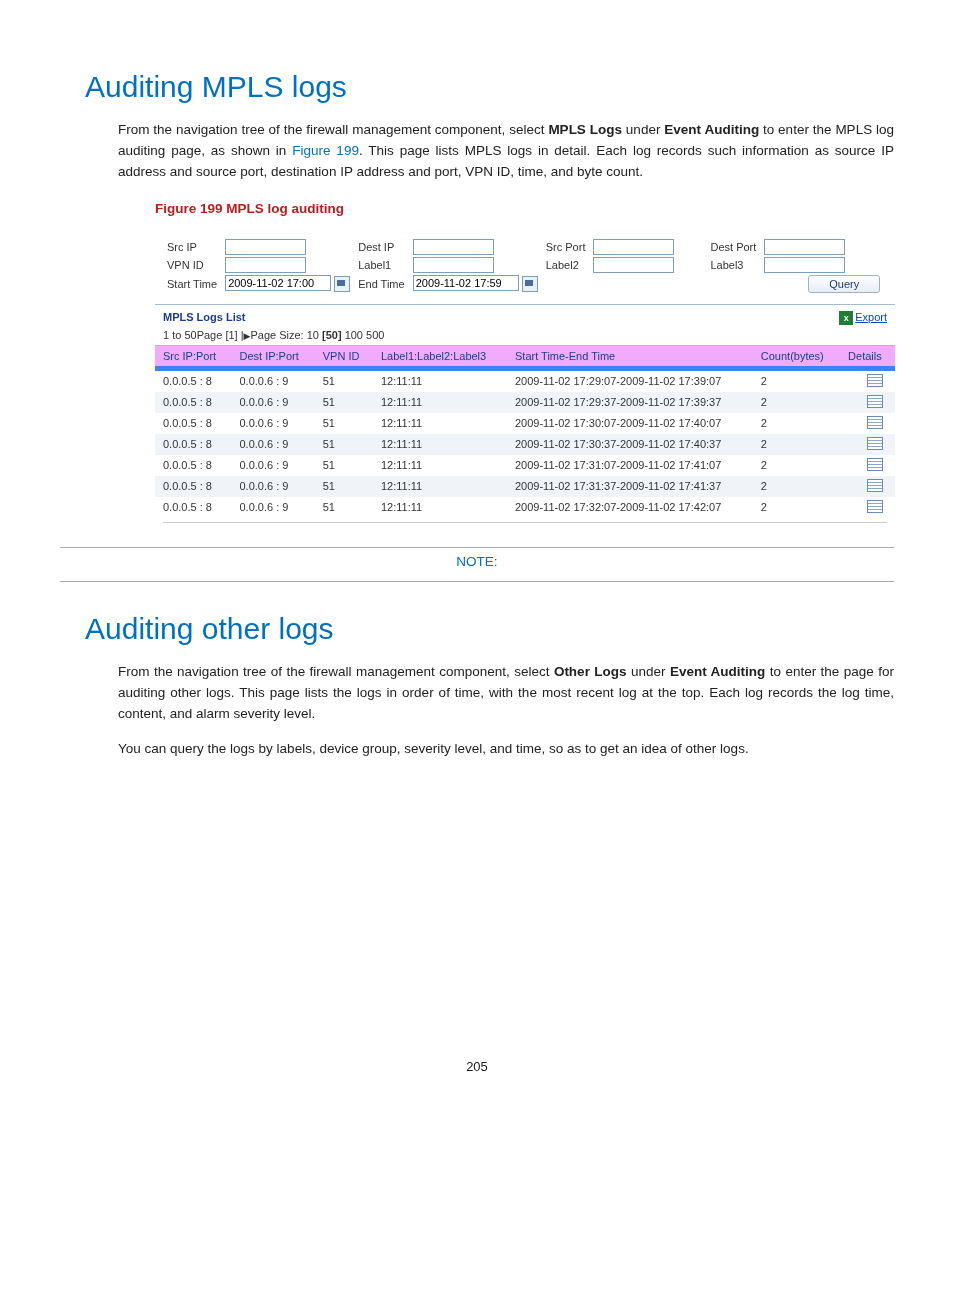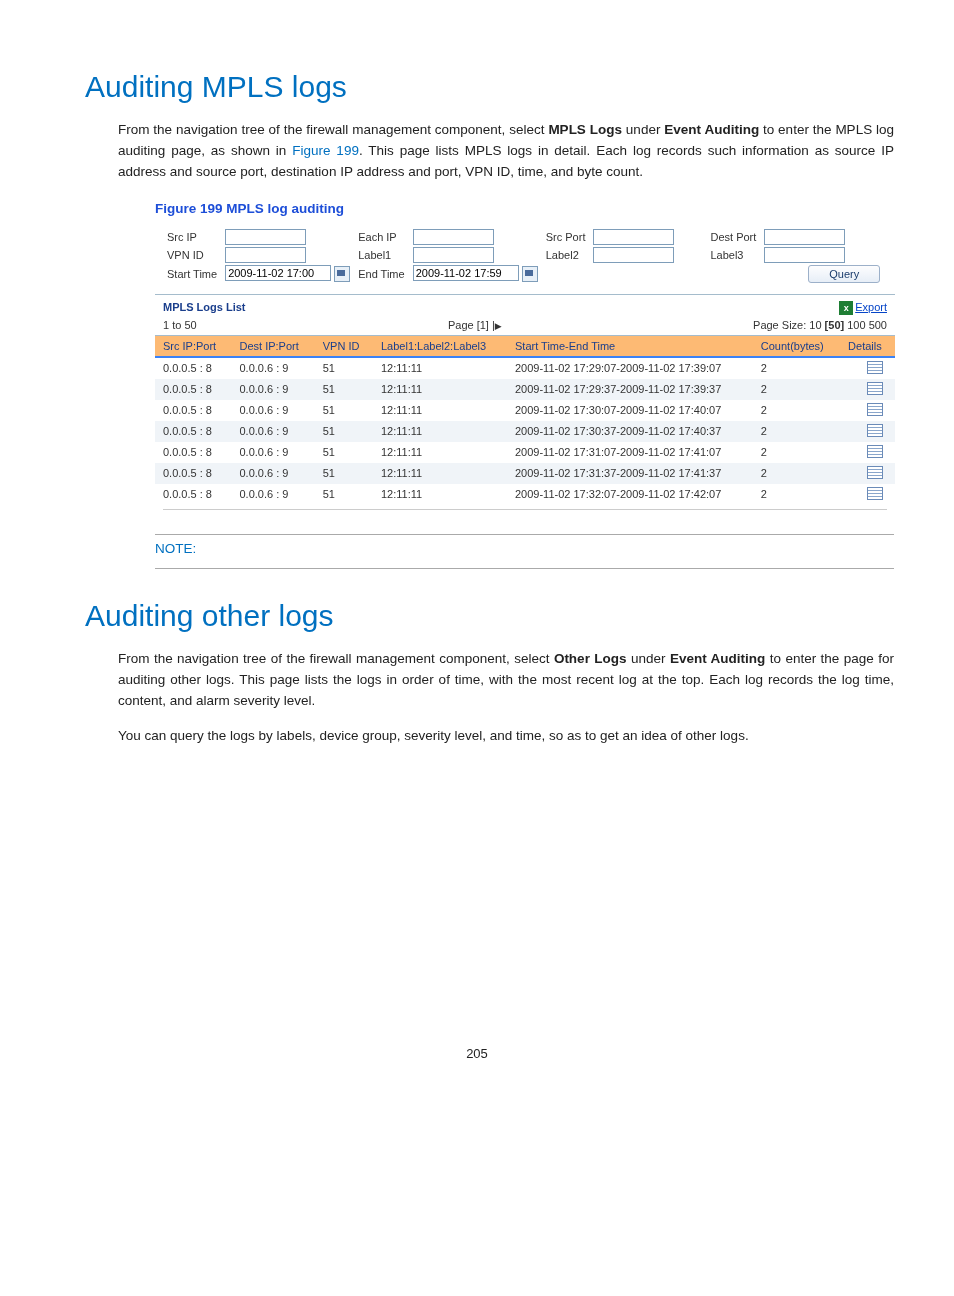--- a/index.html
+++ b/index.html
@@ -25,25 +25,25 @@
     font-size: 13.5px;
     line-height: 1.55;
     text-align: justify;
     color: #222;
   }
   .body-text p { margin: 0 0 14px 0; }
   .body-text b { font-weight: bold; }
   .figref { color: #0070c0; }
   .figcap {
     margin-left: 95px;
-    color: #1d4ed8;
+    color: #b91c1c;
     font-weight: bold;
     font-size: 13.5px;
     margin-top: 18px;
-    margin-bottom: 6px;
+    margin-bottom: 16px;
   }
   
   .shot {
     margin-left: 95px;
     border: none;
     font-family: Tahoma, Arial, sans-serif;
     font-size: 11px;
     color: #333;
     width: 740px;
   }
@@ -92,55 +92,54 @@
     display: flex;
     justify-content: space-between;
   }
   .export-link { color: #0645c8; text-decoration: underline; font-weight: normal; text-align: right; }
   .export-icon {
     display:inline-block;width:12px;height:12px;border:1px solid #1e7e34;background:#1e7e34;color:#fff;font-size:9px;line-height:12px;text-align:center;margin-right:2px;
   }
   .pager {
     padding: 2px 8px 4px 8px;
     display:flex;
-    justify-content: space-between;
     font-size:11px;
   }
   .pager .sizes .current { font-weight: bold; }
   table.logs {
     width: 100%;
     border-collapse: collapse;
     font-size: 11px;
   }
   table.logs th {
     text-align: left;
     color: #1a3e8c;
     font-weight: normal;
     padding: 4px 8px;
     border-top: 1px solid #a5bccc;
-    border-bottom: 2px solid #3b82f6;
-    background: #fdba74;
+    border-bottom: 5px solid #3b82f6;
+    background: #f0abfc;
   }
   table.logs td {
     padding: 3px 8px;
     color: #333;
   }
   table.logs tr.alt td { background: #f0f4f8; }
   .det-icon {
     display:inline-block;width:14px;height:11px;border:1px solid #6b8bb8;background:repeating-linear-gradient(#fff,#fff 2px,#8aa6cb 2px,#8aa6cb 3px);
   }
   table.logs td:last-child { text-align:right; padding-right:12px;}
   hr.thin { border:none; border-top:1px solid #ccc; margin:4px 8px 0 8px;}
   
   .note {
-    margin-left: 95px;
     margin-top: 24px;
     border-top: 1px solid #aaa;
     border-bottom: 1px solid #aaa;
     padding: 6px 0 8px 0;
+    text-align: center;
   }
   .note-title { color:#0070c0; font-size:13.5px; margin-bottom:4px; }
   .note-body { font-size:13.5px; color:#222; }
   .pagenum { text-align:center; font-size:13px; margin-top:300px; color:#222;}
 </style>
 </head>
 <body>
 
 <h1>Auditing MPLS logs</h1>
 
@@ -153,21 +152,21 @@
 <div class="figcap">Figure 199 MPLS log auditing</div>
 
 <div class="shot">
   <div class="filters">
     <table>
       <tbody>
           <tr>
         <td>Src IP</td>
         <td><input type="text" style="width: 75px;"></td>
         <td style="width:20px"></td>
-        <td>Each IP</td>
+        <td>Dest IP</td>
         <td><input type="text" style="width: 75px;"></td>
         <td style="width:20px"></td>
         <td>Src Port</td>
         <td><input type="text" style="width: 75px;"></td>
         <td style="width:20px"></td>
         <td>Dest Port</td>
         <td><input type="text" style="width: 75px;"></td>
       </tr>
       <tr>
         <td>VPN ID</td>

